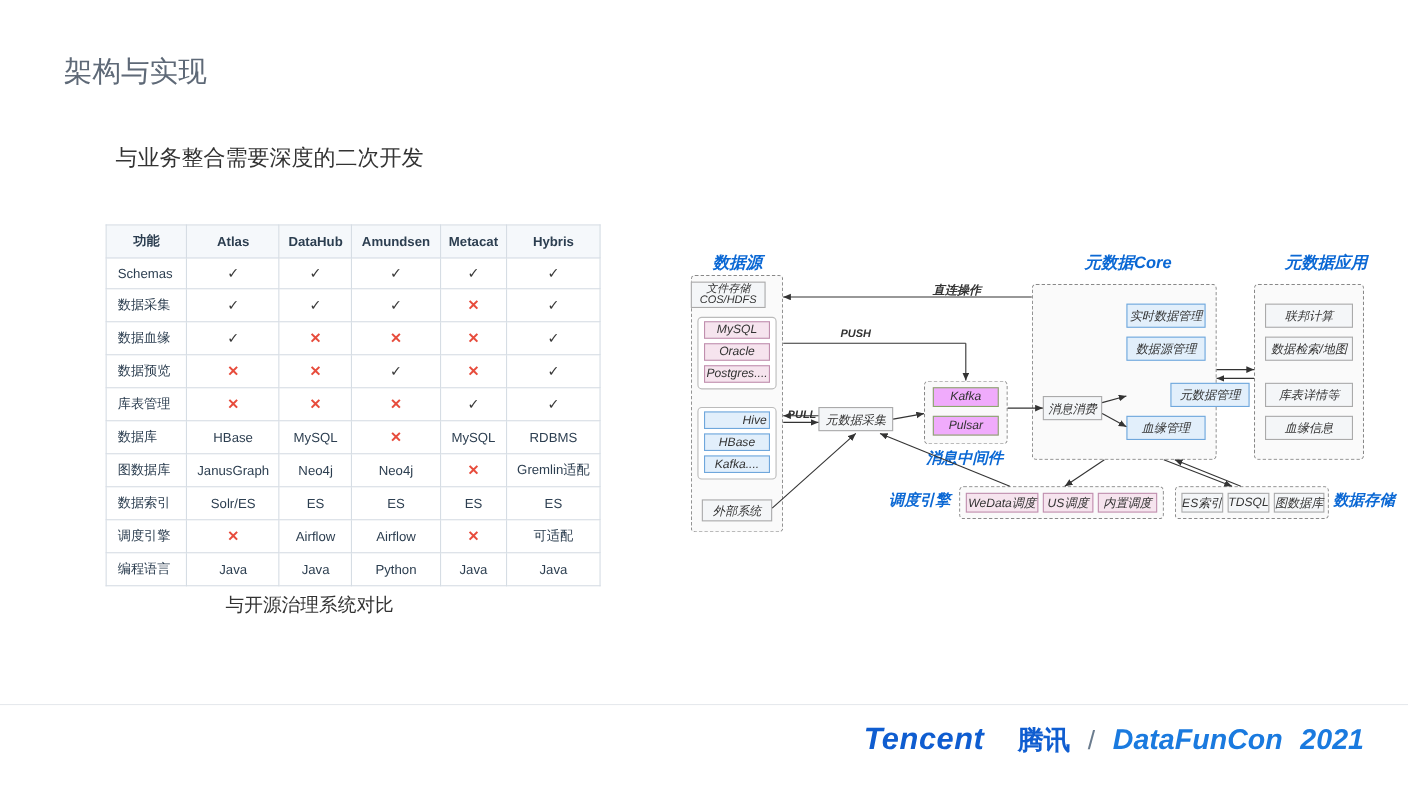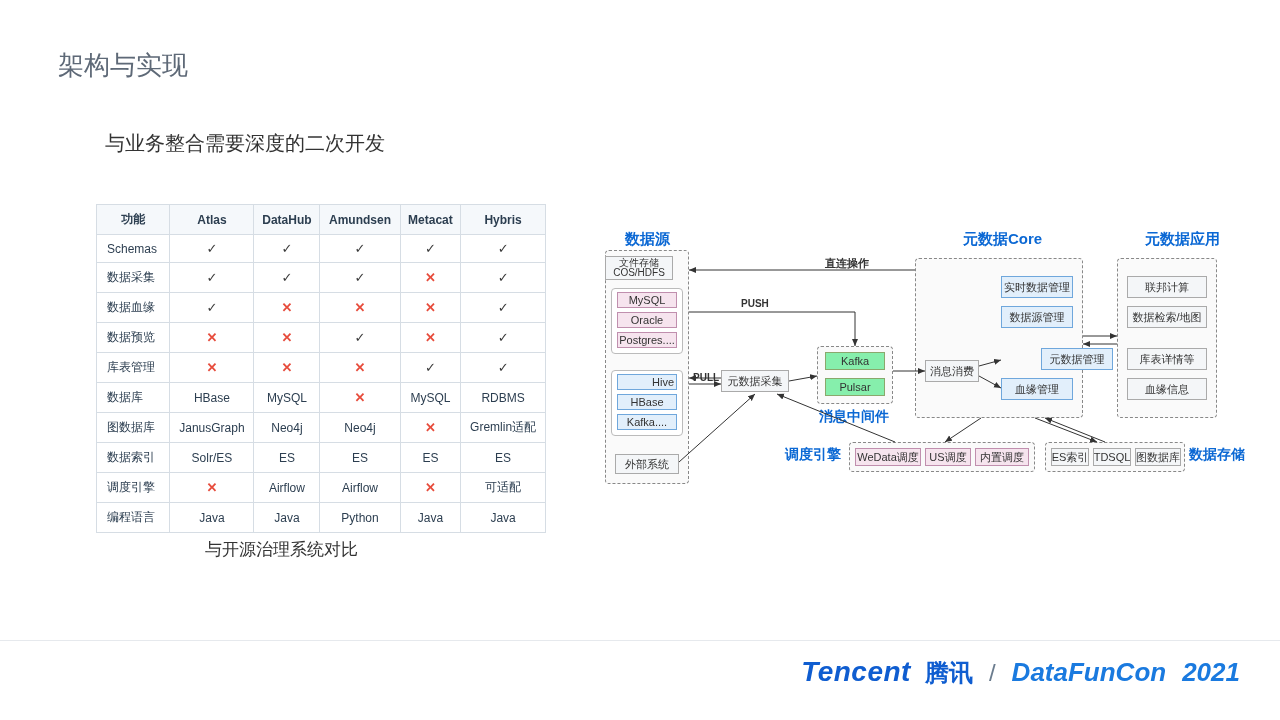--- a/index.html
+++ b/index.html
@@ -32,48 +32,48 @@
   .cmp-table td.rowhdr { text-align: left; padding-left: 10px; color:#2c3e50; }
   .chk { color:#3a3a3a; font-size:13px; }
   .cross { color:#e74c3c; font-weight:700; font-size:13px; }
   .table-caption {
     position: absolute; left: 205px; top: 538px;
     font-size: 17px; color: #333;
   }
 
   
   .diagram {
-    position: absolute; left: 605px; top: 230px; width: 640px; height: 260px;
+    position: absolute; left: 628px; top: 230px; width: 640px; height: 260px; font-style: italic;
   }
   .label-title { position:absolute; font-size:15px; font-weight:700; color:#0b68d4; }
   .dash-box {
     position:absolute; border:1px dashed #888; border-radius:4px; background:#fafafa;
   }
   .solid-group {
     position:absolute; border:1px solid #bbb; border-radius:4px; background:#fff;
   }
   .node {
     position:absolute; border:1px solid #888; border-radius:0;
     font-size:11px; text-align:center; display:flex; align-items:center; justify-content:center;
     background:#fff; padding:0 4px; white-space:nowrap; color:#333;
   }
   .node.blue { background:#e2effb; border-color:#6fa7dc; }
   .node.pink { background:#f6e4ee; border-color:#c08fae; }
-  .node.green{ background:#86efac; border-color:#8aa86c; }
+  .node.green{ background:#f0abfc; border-color:#8aa86c; }
   .node.gray { background:#f4f6f8; border-color:#aaa; }
   .tiny { font-size:11px; color:#333; position:absolute; }
   svg.arrows { position:absolute; left:0; top:0; width:640px; height:260px; pointer-events:none; }
 
   
   .footer-line { position:absolute; left:0; right:0; top:640px; height:1px; background:#e6e9ed; }
   .footer {
     position:absolute; right:40px; top:656px; display:flex; align-items:baseline; gap:10px;
   }
   .tencent-en { font-size:28px; font-weight:700; font-style:italic; color:#0f5dd0; letter-spacing:.5px; }
-  .tencent-zh { font-size:24px; font-weight:600; color:#0f5dd0; margin-left:4px;}
+  .tencent-zh { font-size:24px; font-weight:600; color:#0f5dd0; margin-left:20px;}
   .slash { font-size:24px; color:#6b7c8e; font-weight:500; margin:0 6px;}
   .dfc { font-size:26px; font-weight:800; color:#1a7adf; font-style:italic;}
   .dfc-year { font-size:26px; font-weight:800; color:#1a7adf; font-style:italic; margin-left:6px;}
 </style>
 </head>
 <body>
 
 <div class="page-title">架构与实现</div>
 <div class="subtitle">与业务整合需要深度的二次开发</div>
 

